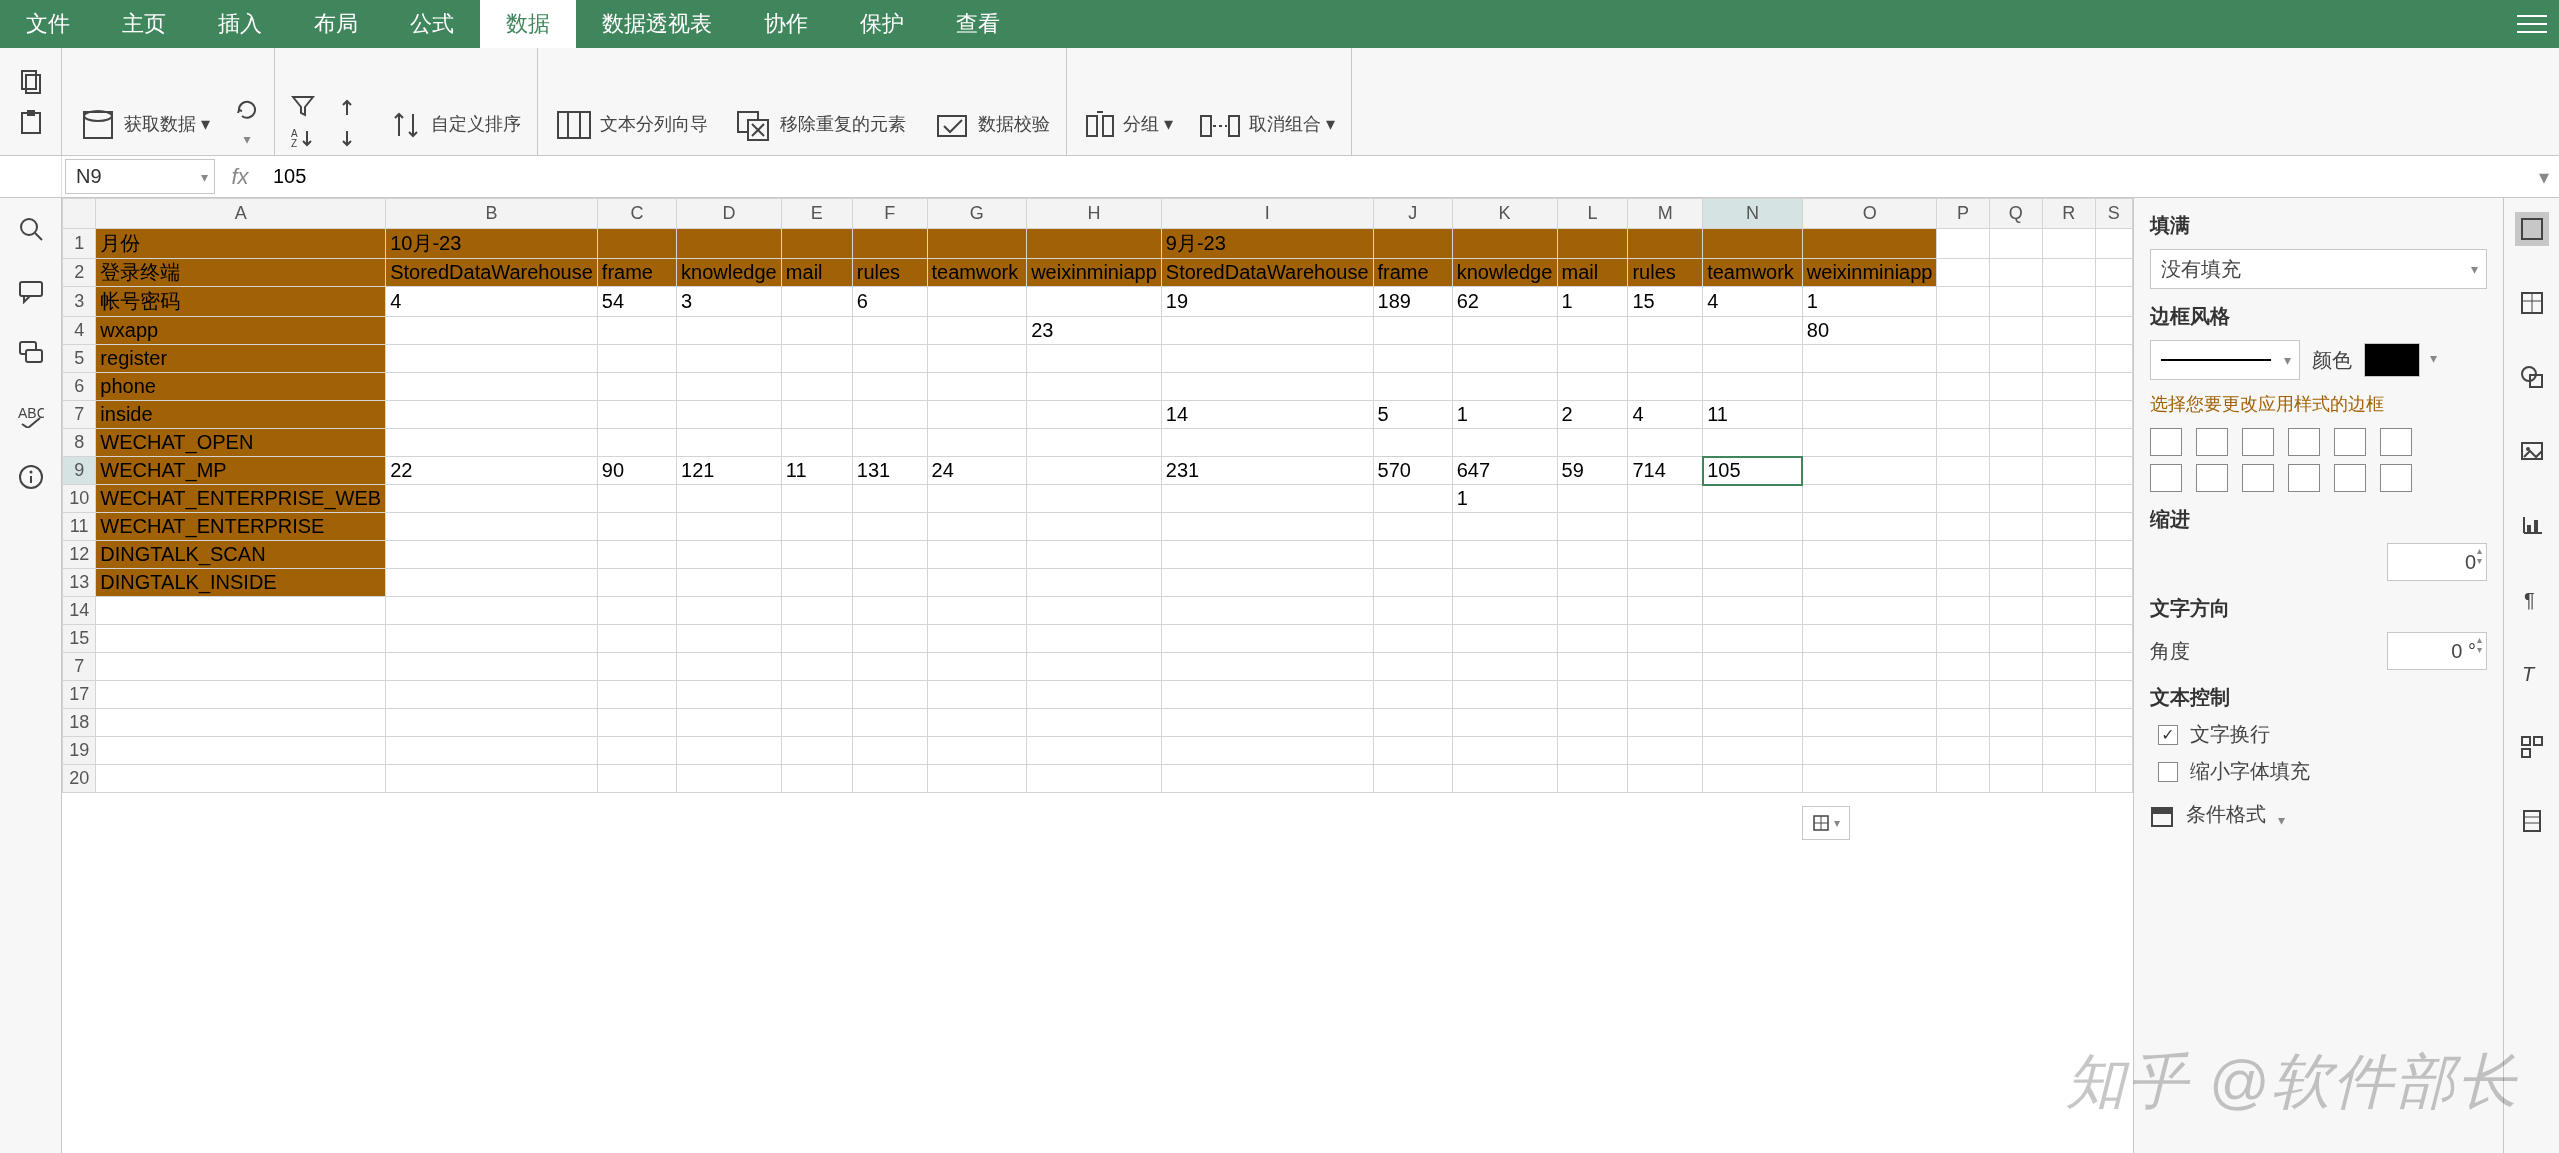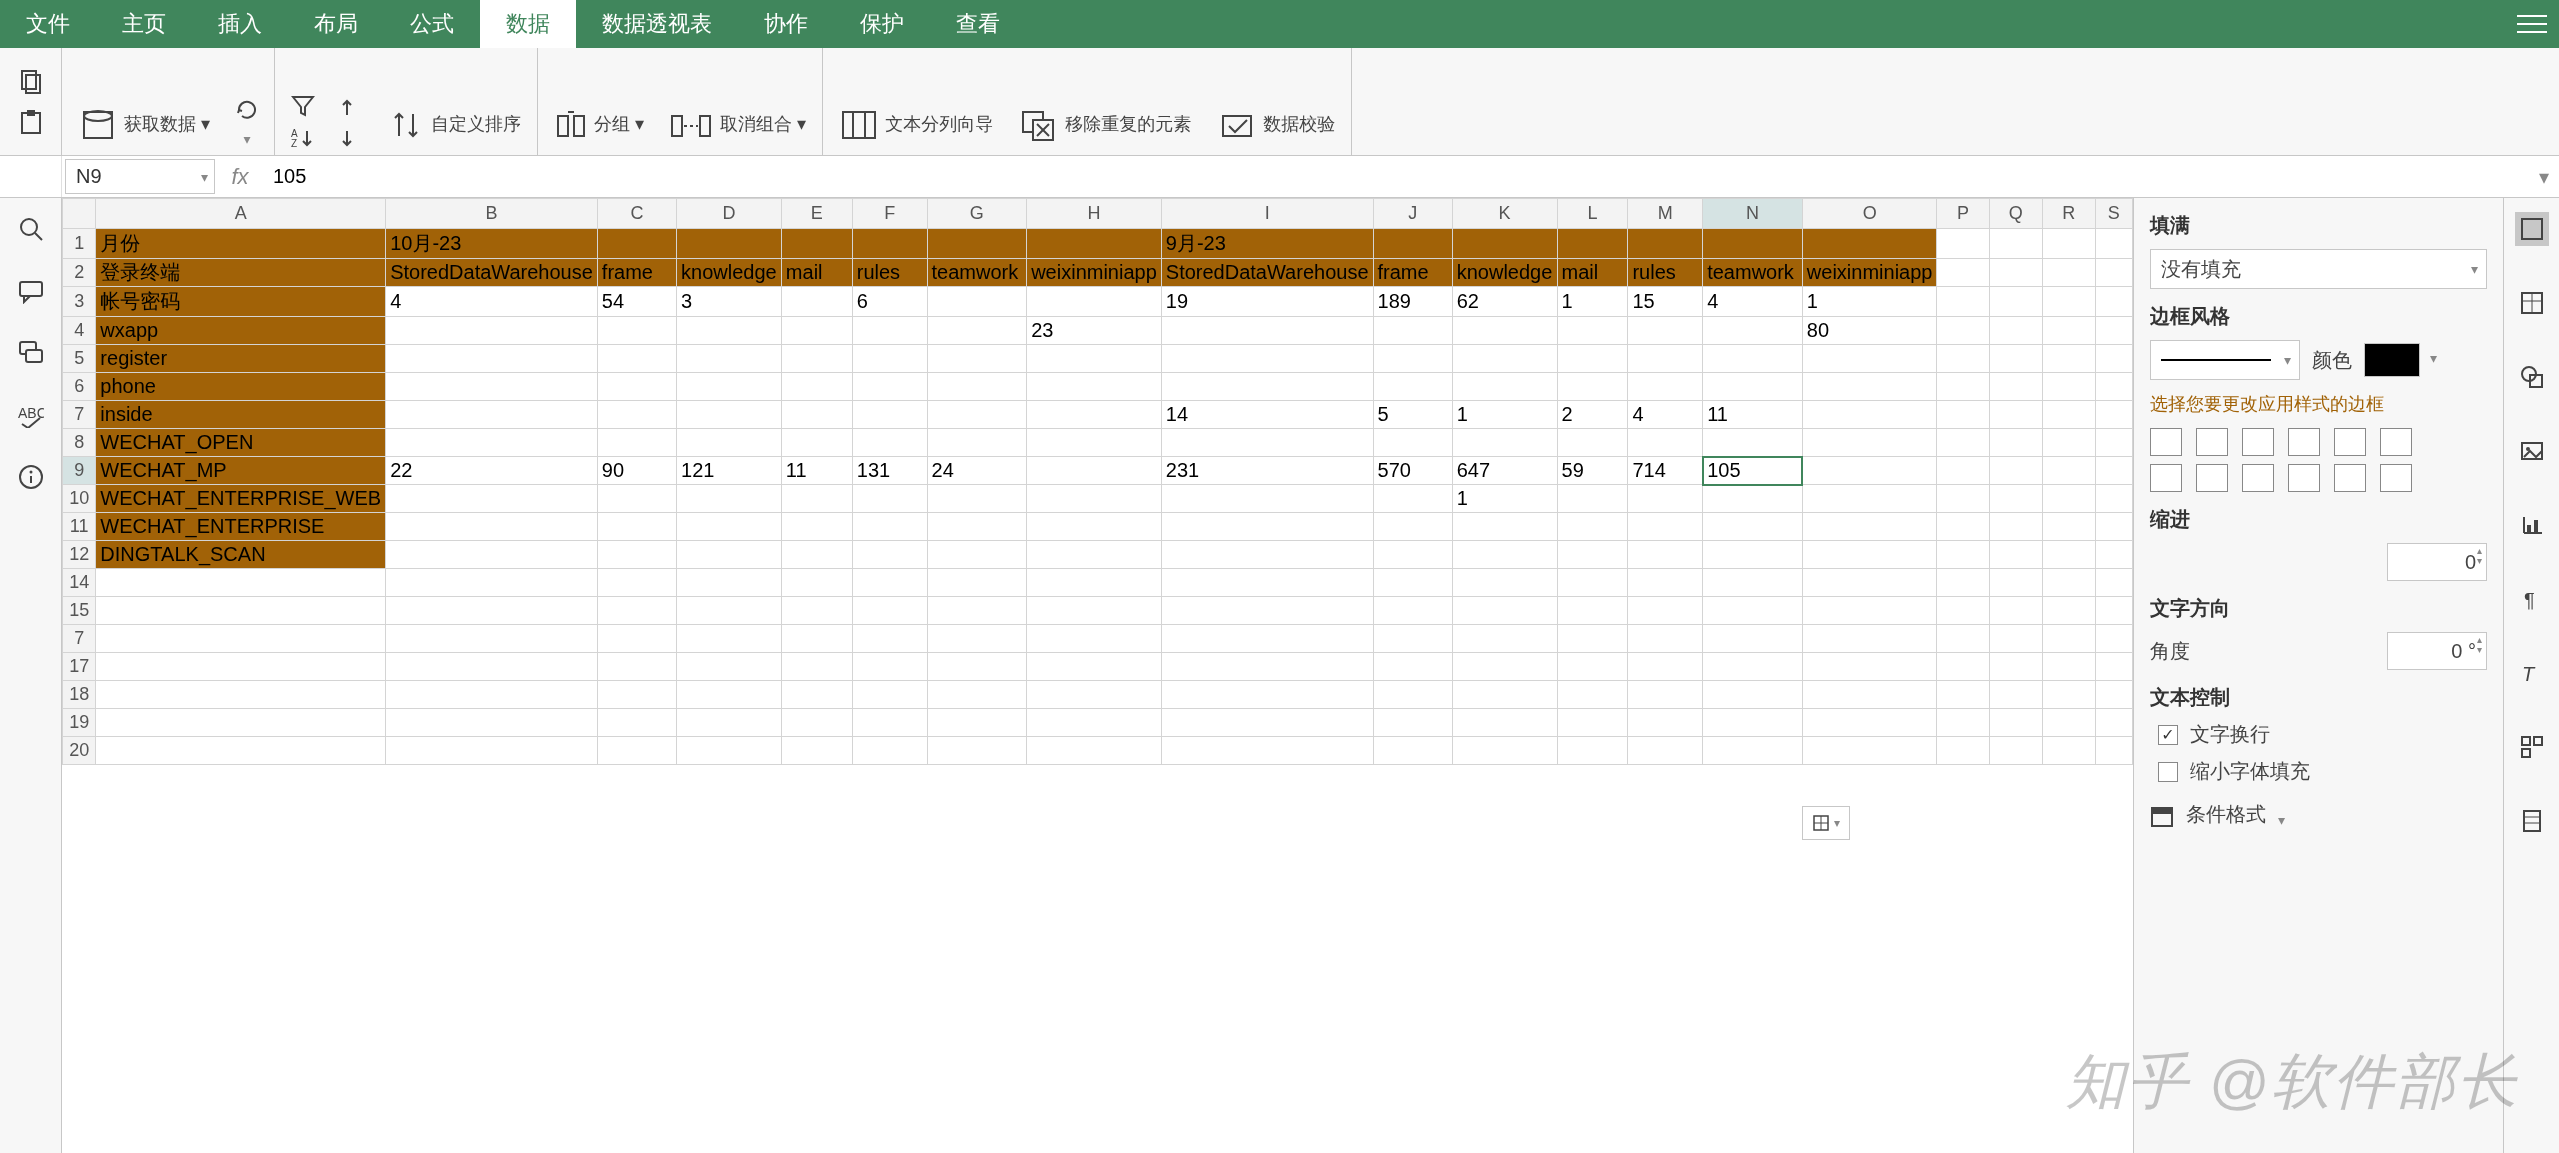--- a/index.html
+++ b/index.html
@@ -166,42 +166,20 @@
             <line x1="22" y1="8" x2="22" y2="30" stroke="#444" stroke-width="2"></line>
             <polyline points="18,26 22,30 26,26" fill="none" stroke="#444" stroke-width="2"></polyline>
           </svg>
         </div>
       <div class="lbl">自定义排序</div>
     </div>
   </div>
   <div class="ribbon-group">
     <div class="rbtn">
       <div class="ico">
-          <svg width="34" height="34">
-            <rect x="4" y="8" width="10" height="20" fill="none" stroke="#444" stroke-width="2"></rect>
-            <rect x="20" y="8" width="10" height="20" fill="none" stroke="#444" stroke-width="2"></rect>
-            <line x1="14" y1="4" x2="20" y2="4" stroke="#444" stroke-width="2"></line>
-          </svg>
-        </div>
-      <div class="lbl"><span>分组</span> ▾</div>
-    </div>
-    <div class="rbtn">
-      <div class="ico">
-          <svg width="44" height="34">
-            <rect x="2" y="8" width="10" height="20" fill="none" stroke="#444" stroke-width="2"></rect>
-            <rect x="30" y="8" width="10" height="20" fill="none" stroke="#444" stroke-width="2"></rect>
-            <line x1="14" y1="18" x2="28" y2="18" stroke="#444" stroke-width="2" stroke-dasharray="3"></line>
-          </svg>
-        </div>
-      <div class="lbl"><span>取消组合</span> ▾</div>
-    </div>
-  </div>
-  <div class="ribbon-group">
-    <div class="rbtn">
-      <div class="ico">
           <svg width="40" height="34">
             <rect x="4" y="4" width="32" height="26" fill="none" stroke="#444" stroke-width="2"></rect>
             <line x1="14" y1="4" x2="14" y2="30" stroke="#444" stroke-width="2"></line>
             <line x1="26" y1="4" x2="26" y2="30" stroke="#444" stroke-width="2"></line>
           </svg>
         </div>
       <div class="lbl">文本分列向导</div>
     </div>
     <div class="rbtn">
       <div class="ico">
@@ -215,20 +193,42 @@
       <div class="lbl">移除重复的元素</div>
     </div>
     <div class="rbtn">
       <div class="ico">
           <svg width="40" height="34">
             <rect x="6" y="8" width="28" height="20" fill="none" stroke="#444" stroke-width="2"></rect>
             <polyline points="12,18 18,24 30,12" fill="none" stroke="#444" stroke-width="2"></polyline>
           </svg>
         </div>
       <div class="lbl">数据校验</div>
+    </div>
+  </div>
+  <div class="ribbon-group">
+    <div class="rbtn">
+      <div class="ico">
+          <svg width="34" height="34">
+            <rect x="4" y="8" width="10" height="20" fill="none" stroke="#444" stroke-width="2"></rect>
+            <rect x="20" y="8" width="10" height="20" fill="none" stroke="#444" stroke-width="2"></rect>
+            <line x1="14" y1="4" x2="20" y2="4" stroke="#444" stroke-width="2"></line>
+          </svg>
+        </div>
+      <div class="lbl"><span>分组</span> ▾</div>
+    </div>
+    <div class="rbtn">
+      <div class="ico">
+          <svg width="44" height="34">
+            <rect x="2" y="8" width="10" height="20" fill="none" stroke="#444" stroke-width="2"></rect>
+            <rect x="30" y="8" width="10" height="20" fill="none" stroke="#444" stroke-width="2"></rect>
+            <line x1="14" y1="18" x2="28" y2="18" stroke="#444" stroke-width="2" stroke-dasharray="3"></line>
+          </svg>
+        </div>
+      <div class="lbl"><span>取消组合</span> ▾</div>
     </div>
   </div>
 </div>
 
 <div class="fxbar">
   <div class="left-gutter"></div>
   <div class="namebx">
     <span>N9</span>
     <span class="dd">▾</span>
   </div>
@@ -544,20 +544,42 @@
             <td class="cell"></td>
             <td class="cell"></td>
             <td class="cell"></td>
             <td class="cell"></td>
             <td class="cell"></td>
             <td class="cell"></td>
             <td class="cell"></td>
             <td class="cell"></td>
             <td class="cell"></td>
           </tr>
+          <tr class="tall">
+            <th class="rowhdr tall">13</th>
+            <td class="cell hdr">DINGTALK_INSIDE</td>
+            <td class="cell"></td>
+            <td class="cell"></td>
+            <td class="cell"></td>
+            <td class="cell"></td>
+            <td class="cell"></td>
+            <td class="cell"></td>
+            <td class="cell"></td>
+            <td class="cell"></td>
+            <td class="cell"></td>
+            <td class="cell"></td>
+            <td class="cell"></td>
+            <td class="cell"></td>
+            <td class="cell"></td>
+            <td class="cell"></td>
+            <td class="cell"></td>
+            <td class="cell"></td>
+            <td class="cell"></td>
+            <td class="cell"></td>
+          </tr>
           <tr class="">
             <th class="rowhdr">14</th>
             <td class="cell"></td>
             <td class="cell"></td>
             <td class="cell"></td>
             <td class="cell"></td>
             <td class="cell"></td>
             <td class="cell"></td>
             <td class="cell"></td>
             <td class="cell"></td>

